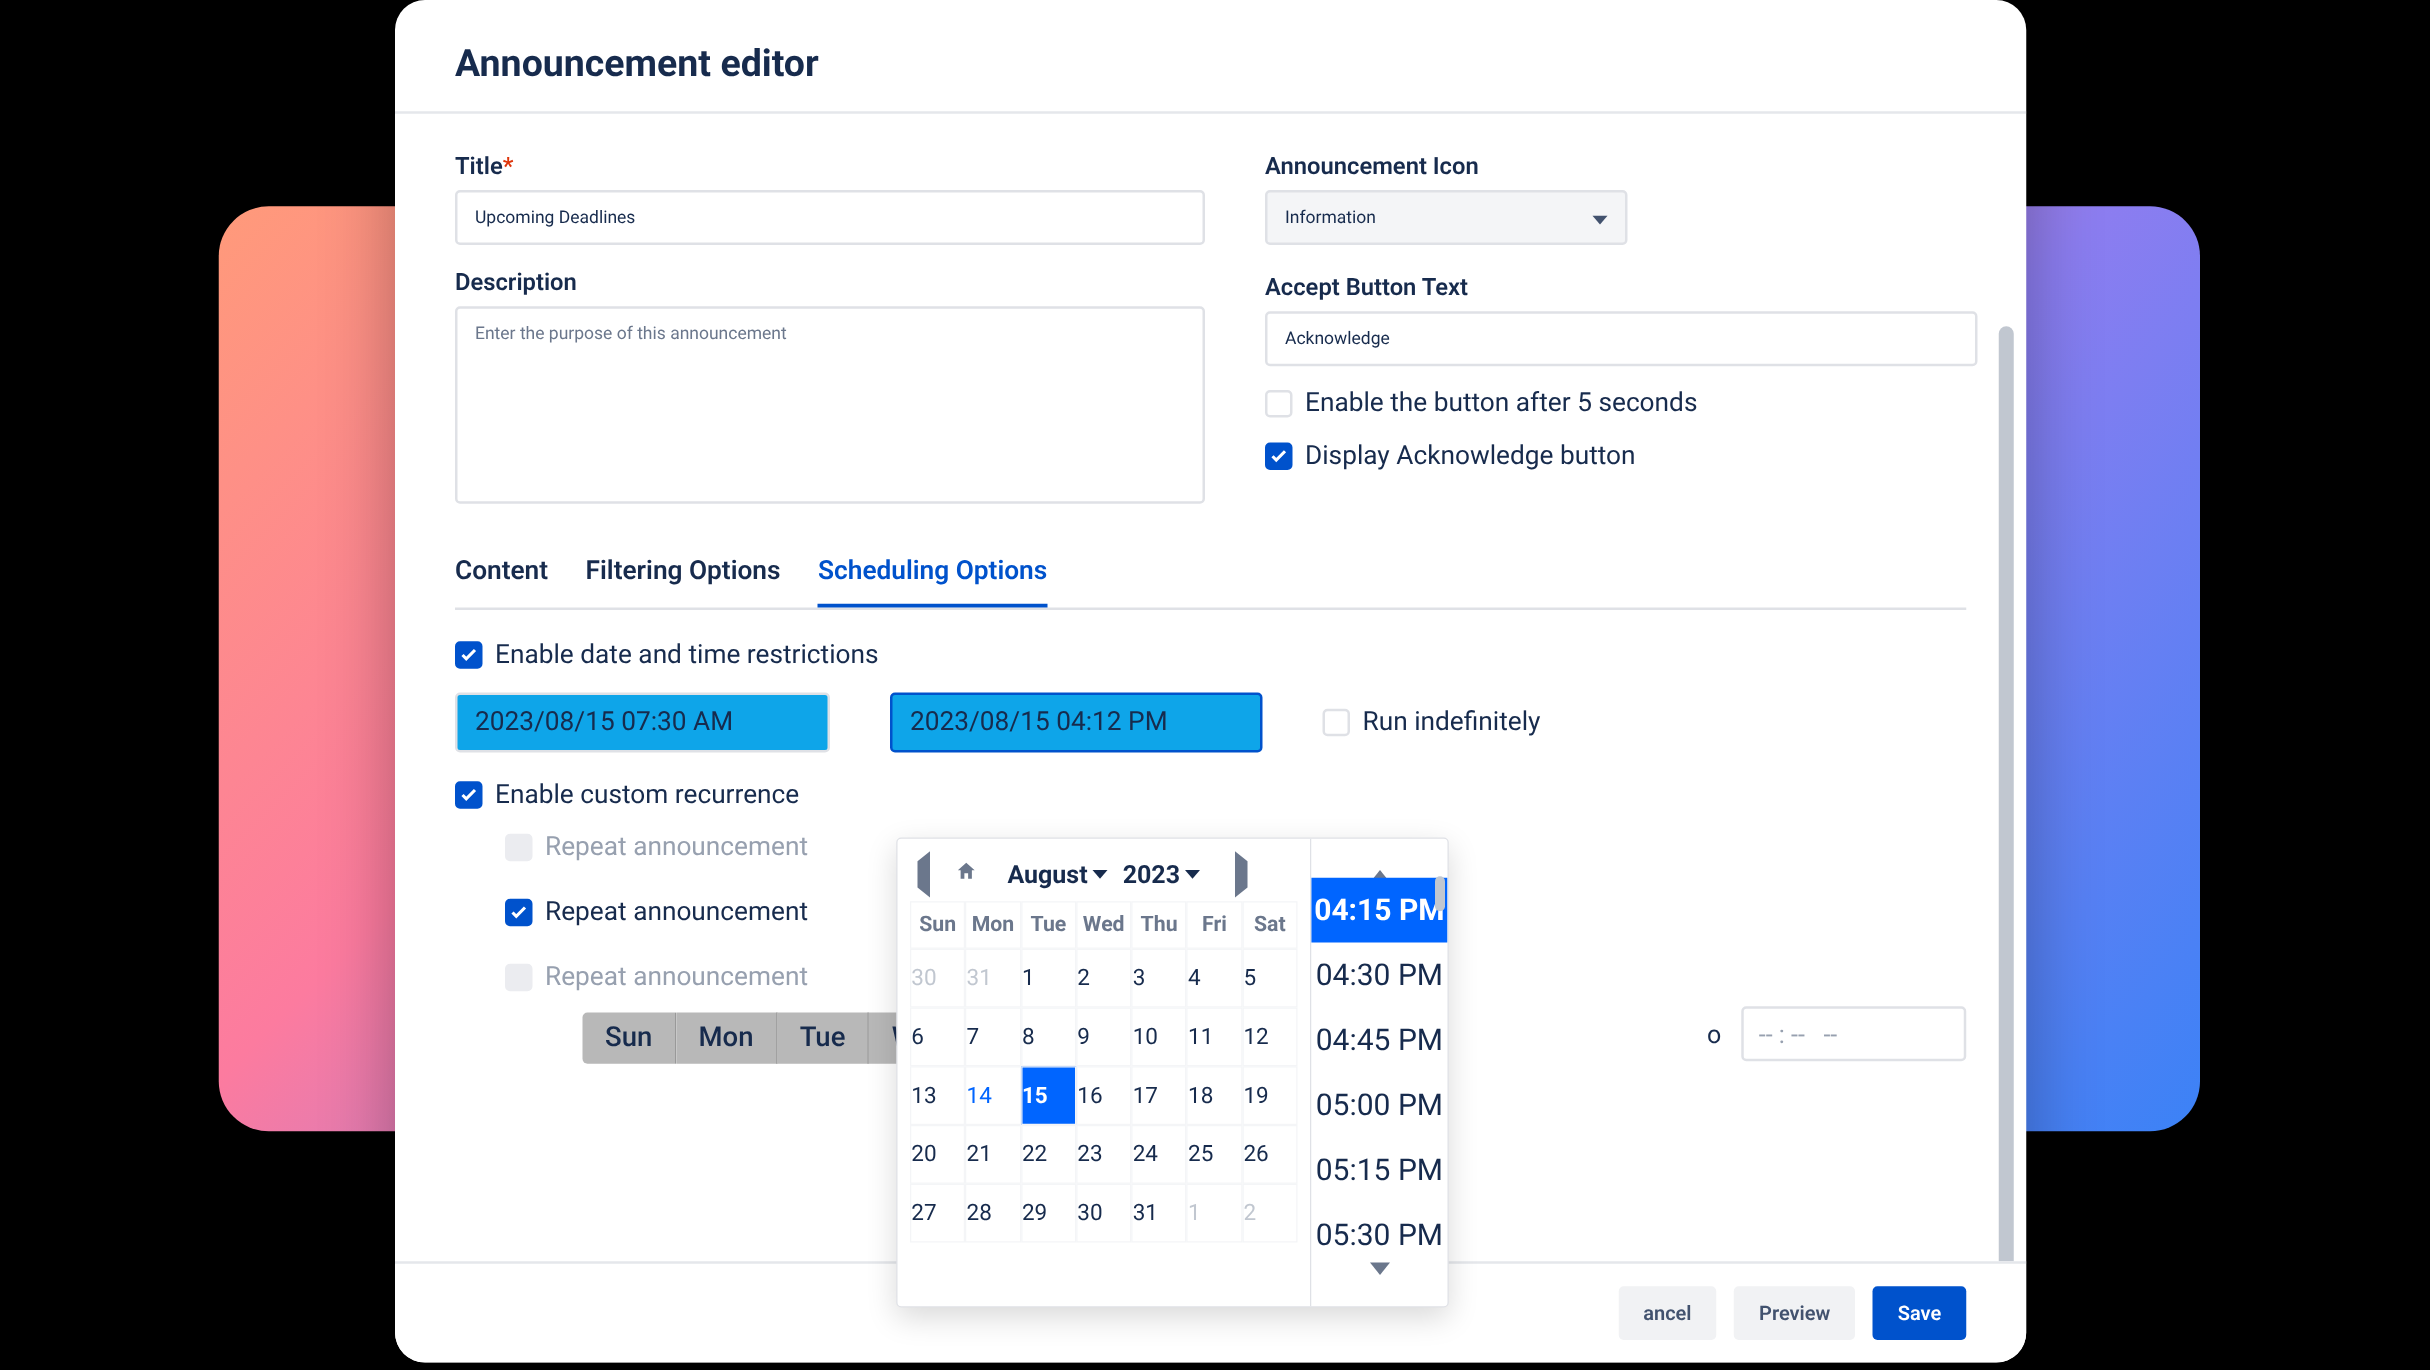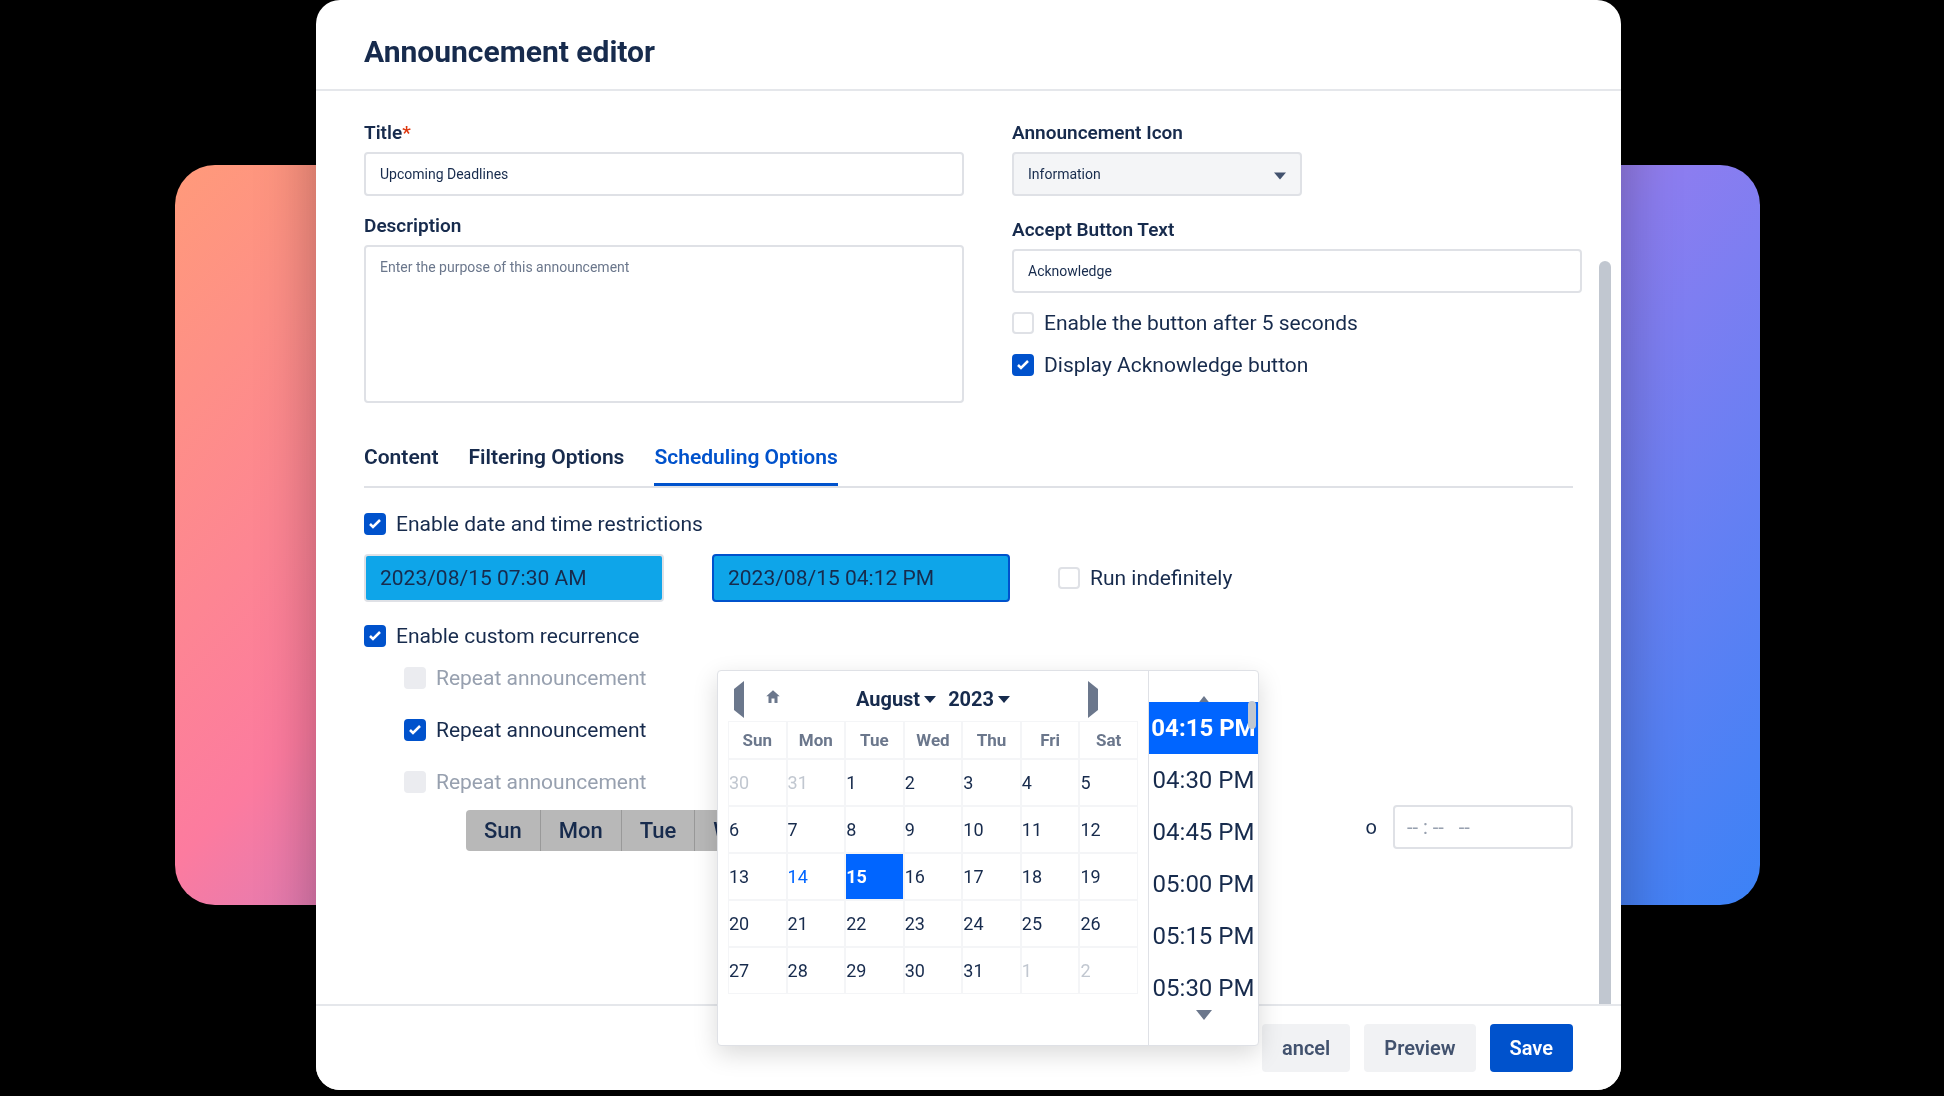--- a/index.html
+++ b/index.html
@@ -34,24 +34,24 @@
 .date-row { display: flex; align-items: center; gap: 48px; margin-top: 18px; }
 .date-input { border: 2px solid #dfe1e6; border-radius: 4px; padding: 10px 14px; font-size: 21px; color: #172b4d; width: 300px; background: #0ea5e9; }
 .date-input.focused { border-color: #0052cc; width: 298px; position: relative; }
 .indent { margin-left: 40px; margin-top: 12px; }
 .weekday-row { display: flex; margin-top: 8px; margin-left: 62px; }
 .wd { background: #b8b8b8; color: #172b4d; font-size: 22px; font-weight: 500; padding: 8px 18px; border-right: 1px solid #999; }
 .wd:first-child { border-radius: 4px 0 0 4px; }
 .time-input { border: 2px solid #dfe1e6; border-radius: 4px; padding: 8px 12px; font-size: 20px; color: #97a0af; width: 180px; margin-left: 8px; }
 .to-label { font-size: 20px; color: #172b4d; margin: 0 8px; }
 .modal-footer { position: absolute; bottom: 0; left: 0; right: 0; border-top: 2px solid #e5e7eb; padding: 18px 48px; display: flex; justify-content: flex-end; gap: 14px; background: #fff; }
-.btn { padding: 12px 20px; font-size: 20px; font-weight: 600; border-radius: 4px; border: none; cursor: pointer; }
+.btn { padding: 12px 20px; font-size: 16px; font-weight: 600; border-radius: 4px; border: none; cursor: pointer; }
 .btn-default { background: #f1f2f4; color: #42526e; }
 .btn-primary { background: #0052cc; color: #fff; }
-.datepicker { position: absolute; left: 717px; top: 670px; width: 542px; background: #fff; border: 1px solid #dfe1e6; box-shadow: 0 8px 24px rgba(0,0,0,.15); border-radius: 4px; display: flex; z-index: 100; }
+.datepicker { position: absolute; left: 717px; top: 670px; width: 442px; background: #fff; border: 1px solid #dfe1e6; box-shadow: 0 8px 24px rgba(0,0,0,.15); border-radius: 4px; display: flex; z-index: 100; }
 .dp-cal { flex: 1; padding: 10px; }
 .dp-head { display: flex; align-items: center; justify-content: center; gap: 12px; padding: 6px 0 10px 0; position: relative; }
 .dp-nav { position: absolute; font-size: 18px; color: #6b778c; cursor: pointer; }
 .dp-nav.prev { left: 6px; }
 .dp-nav.home { left: 36px; }
 .dp-nav.next { right: 40px; }
 .dp-month, .dp-year { font-size: 20px; font-weight: 700; color: #172b4d; display: flex; align-items: center; gap: 4px; }
 .dp-grid { display: grid; grid-template-columns: repeat(7, 1fr); }
 .dp-dow { text-align: center; font-size: 17px; font-weight: 700; color: #6b778c; padding: 8px 0; border: 1px solid #f4f5f7; }
 .dp-day { text-align: left; font-size: 18px; color: #172b4d; padding: 12px 0; border: 1px solid #f4f5f7; cursor: pointer; }

